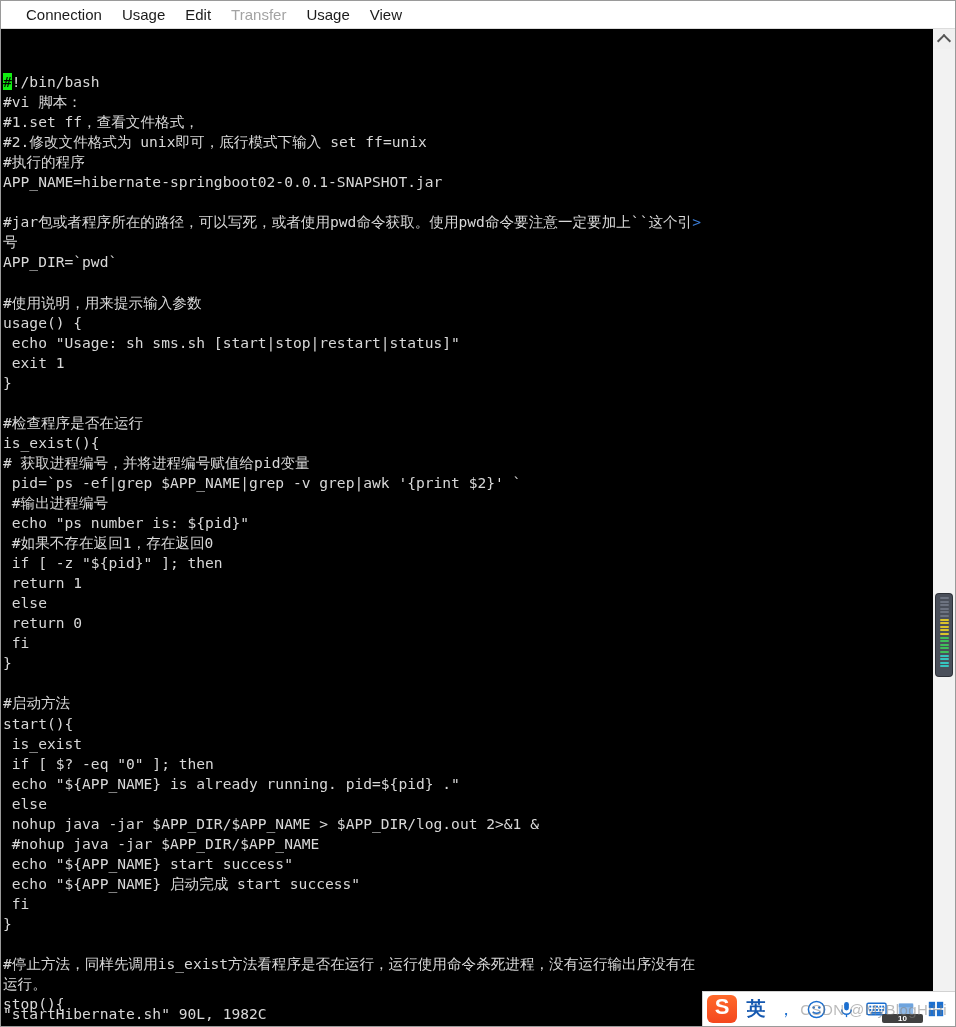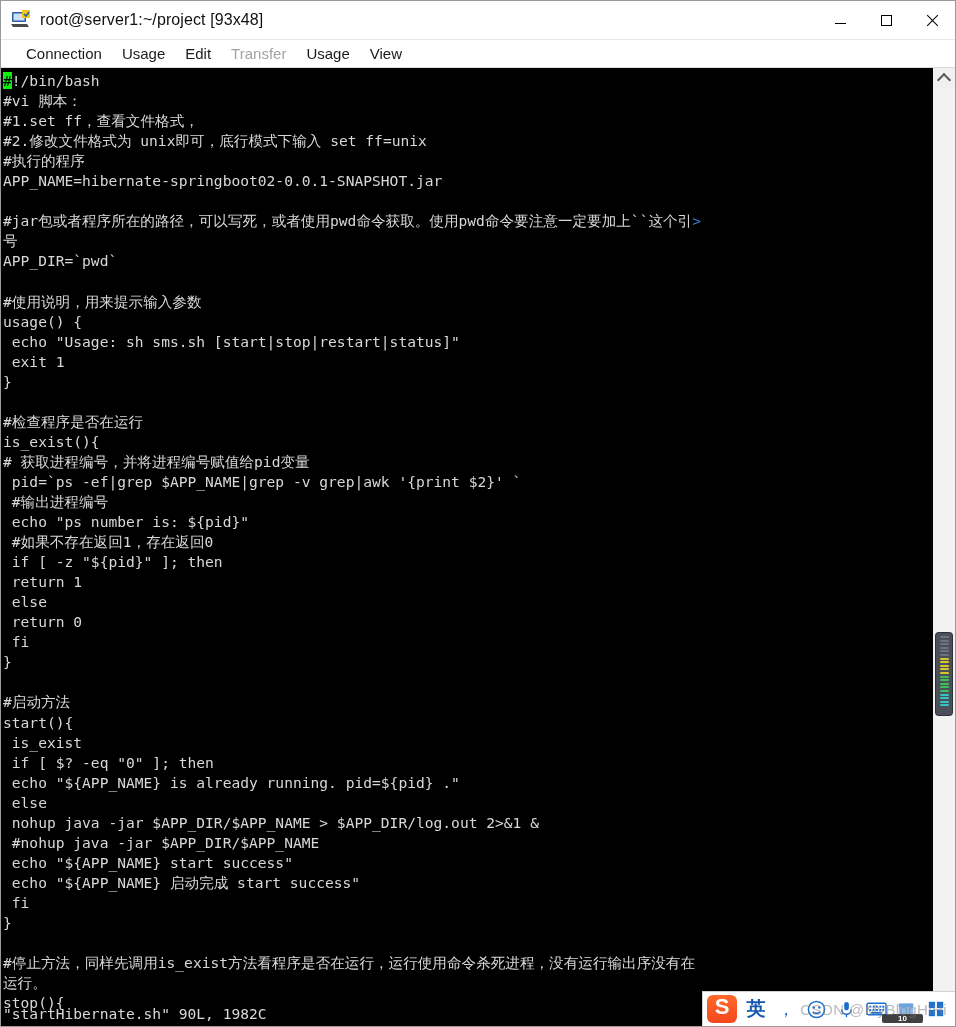--- a/index.html
+++ b/index.html
@@ -76,20 +76,21 @@
     background:#000000;
     color:#d8d8d8;
     font-family:"DejaVu Sans Mono","Liberation Mono",monospace;
     font-size:14.6px;
     line-height:20.05px;
     padding:3px 0 0 2px;
     overflow:hidden;
     white-space:pre;
     position:relative;
     box-sizing:border-box;
+    margin-top:40px;
   }
   .tline{height:20.05px;white-space:pre;}
   .cursor{
     background:#11ee11;color:#000000;
   }
   .cont-marker{
     color:#3a7bd5;
   }
   .cjk{font-family:Liberation Mono, monospace;}
 
@@ -164,43 +165,20 @@
     font-size:15px;letter-spacing:0.4px;
     font-family:"Liberation Sans",sans-serif;
     pointer-events:none;z-index:30;white-space:nowrap;
   }
 </style>
 </head>
 <body>
 
 <div class="window">
 
-  <div class="titlebar">
-    <div class="app-icon">
-      <svg width="22" height="22" viewBox="0 0 22 22">
-        <rect x="2" y="3" width="14" height="10" rx="1" fill="#2a5fa8"></rect>
-        <rect x="3.5" y="4.5" width="11" height="7" fill="#cfe0f5"></rect>
-        <path d="M1 15 L17 15 L19 18 L3 18 Z" fill="#4a4a4a"></path>
-        <rect x="12" y="1" width="8" height="8" rx="1" fill="#f5c518"></rect>
-        <path d="M14 5 l2 2 l3 -4" stroke="#2a5fa8" stroke-width="1.6" fill="none"></path>
-      </svg>
-    </div>
-    <span class="title-text">root@server1:~/project [93x48]</span>
-    <div class="win-buttons">
-      <div class="win-btn">
-          <span class="glyph-min"></span>
-        </div>
-      <div class="win-btn">
-          <span class="glyph-max"></span>
-        </div>
-      <div class="win-btn close">
-          <span class="glyph-close"></span>
-        </div>
-    </div>
-  </div>
 
   <div class="menubar">
     <div class="menu-item">Connection</div>
     <div class="menu-item">Usage</div>
     <div class="menu-item">Edit</div>
     <div class="menu-item disabled">Transfer</div>
     <div class="menu-item">Usage</div>
     <div class="menu-item">View</div>
   </div>
 

